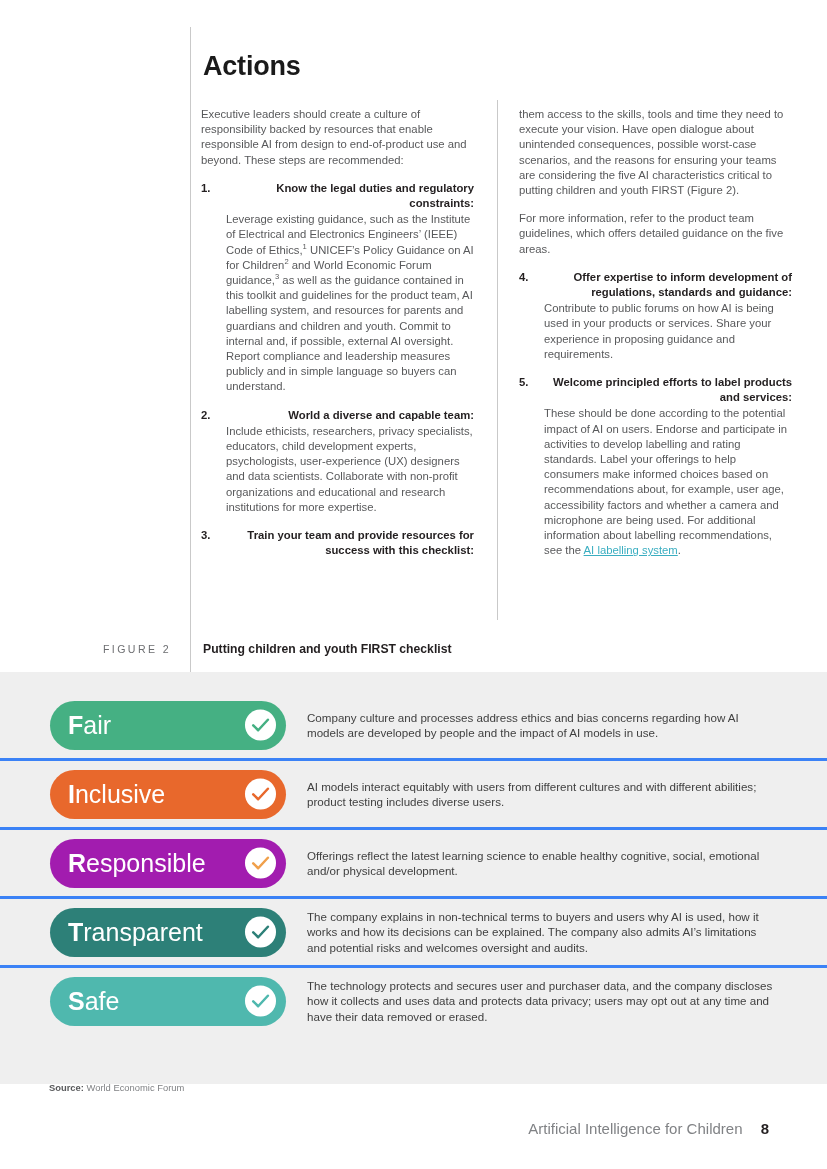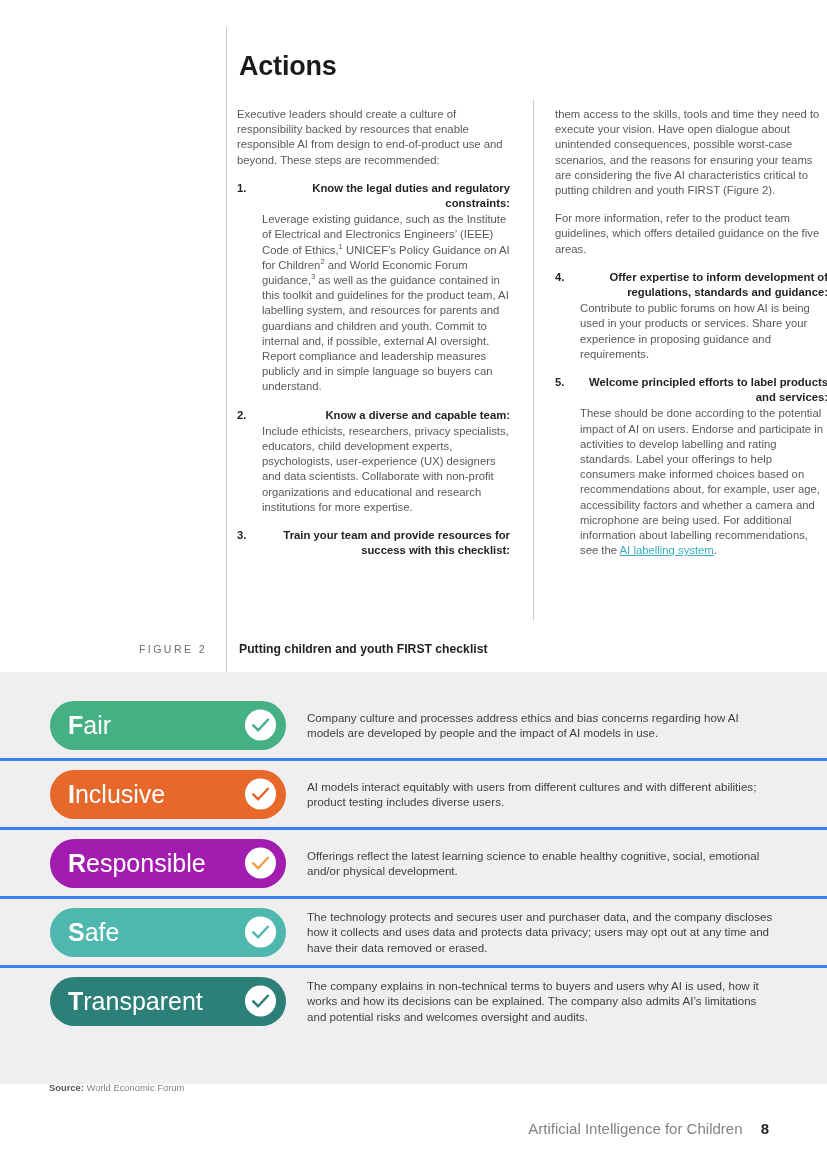--- a/index.html
+++ b/index.html
@@ -7,21 +7,21 @@
     width:827px; height:1169px;
     background:#ffffff;
     font-family:"Liberation Sans", sans-serif;
     color:#4d4d4d;
     position:relative;
     overflow:hidden;
     -webkit-font-smoothing:antialiased;
   }
 
   
-  .page-top { position:relative; padding:12px; height:672px; background:#fff;margin-left:36px; }
+  .page-top { position:relative; padding:12px; height:672px; background:#fff; }
 
   .rule-left {
     position:absolute; left:190px; top:27px; width:1px; height:645px;
     background:#c9c9c9;
   }
   .rule-mid {
     position:absolute; left:497px; top:100px; width:1px; height:520px;
     background:#c9c9c9;
   }
 
@@ -130,21 +130,21 @@
 
     <ol class="steps">
       <li>
         <span class="num">1.</span>
         <span class="lead">Know the legal duties and regulatory constraints:</span>
         <span><span>Leverage existing guidance, such as the Institute of Electrical and Electronics Engineers’ (IEEE) Code of Ethics,</span><sup>1</sup><span> UNICEF’s Policy Guidance on AI for Children</span><sup>2</sup><span> and World Economic Forum guidance,</span><sup>3</sup><span> as well as the guidance contained in this toolkit and guidelines for the product team, AI labelling system, and resources for parents and guardians and children and youth. Commit to internal and, if possible, external AI oversight. Report compliance and leadership measures publicly and in simple language so buyers can understand.</span></span>
       </li>
 
       <li>
         <span class="num">2.</span>
-        <span class="lead">Know a diverse and capable team:</span>
+        <span class="lead">World a diverse and capable team:</span>
         <span>Include ethicists, researchers, privacy specialists, educators, child development experts, psychologists, user-experience (UX) designers and data scientists. Collaborate with non-profit organizations and educational and research institutions for more expertise.</span>
       </li>
 
       <li>
         <span class="num">3.</span>
         <span class="lead">Train your team and provide resources for success with this checklist:</span>
       </li>
     </ol>
   </div>
 
@@ -216,45 +216,45 @@
                 <path d="M9.5 17.3 L14.6 22.4 L24.6 11.6" fill="none" stroke="#f0a04b" stroke-width="2.6" stroke-linecap="round" stroke-linejoin="round"></path>
               </svg>
           </span>
         </div>
         <div class="desc">Offerings reflect the latest learning science to enable healthy cognitive, social, emotional and/or physical development.</div>
       </div>
     </div>
 
     <div class="frow">
       <div class="inner">
+        <div class="pill" style="background: rgb(45, 128, 120);">
+          <span class="word"><span class="cap">T</span><span>ransparent</span></span>
+          <span class="check">
+            <svg viewBox="0 0 34 34">
+                <circle cx="17" cy="17" r="16" fill="#ffffff"></circle>
+                <path d="M9.5 17.3 L14.6 22.4 L24.6 11.6" fill="none" stroke="#2d8078" stroke-width="2.6" stroke-linecap="round" stroke-linejoin="round"></path>
+              </svg>
+          </span>
+        </div>
+        <div class="desc">The company explains in non-technical terms to buyers and users why AI is used, how it works and how its decisions can be explained. The company also admits AI’s limitations and potential risks and welcomes oversight and audits.</div>
+      </div>
+    </div>
+
+    <div class="frow">
+      <div class="inner">
         <div class="pill" style="background: rgb(79, 184, 174);">
           <span class="word"><span class="cap">S</span><span>afe</span></span>
           <span class="check">
             <svg viewBox="0 0 34 34">
                 <circle cx="17" cy="17" r="16" fill="#ffffff"></circle>
                 <path d="M9.5 17.3 L14.6 22.4 L24.6 11.6" fill="none" stroke="#4fb8ae" stroke-width="2.6" stroke-linecap="round" stroke-linejoin="round"></path>
               </svg>
           </span>
         </div>
         <div class="desc">The technology protects and secures user and purchaser data, and the company discloses how it collects and uses data and protects data privacy; users may opt out at any time and have their data removed or erased.</div>
-      </div>
-    </div>
-
-    <div class="frow">
-      <div class="inner">
-        <div class="pill" style="background: rgb(45, 128, 120);">
-          <span class="word"><span class="cap">T</span><span>ransparent</span></span>
-          <span class="check">
-            <svg viewBox="0 0 34 34">
-                <circle cx="17" cy="17" r="16" fill="#ffffff"></circle>
-                <path d="M9.5 17.3 L14.6 22.4 L24.6 11.6" fill="none" stroke="#2d8078" stroke-width="2.6" stroke-linecap="round" stroke-linejoin="round"></path>
-              </svg>
-          </span>
-        </div>
-        <div class="desc">The company explains in non-technical terms to buyers and users why AI is used, how it works and how its decisions can be explained. The company also admits AI’s limitations and potential risks and welcomes oversight and audits.</div>
       </div>
     </div>
 
   </div>
 </div>
 
 <div class="source">
   <b>Source:</b>
   <span>World Economic Forum</span>
 </div>

